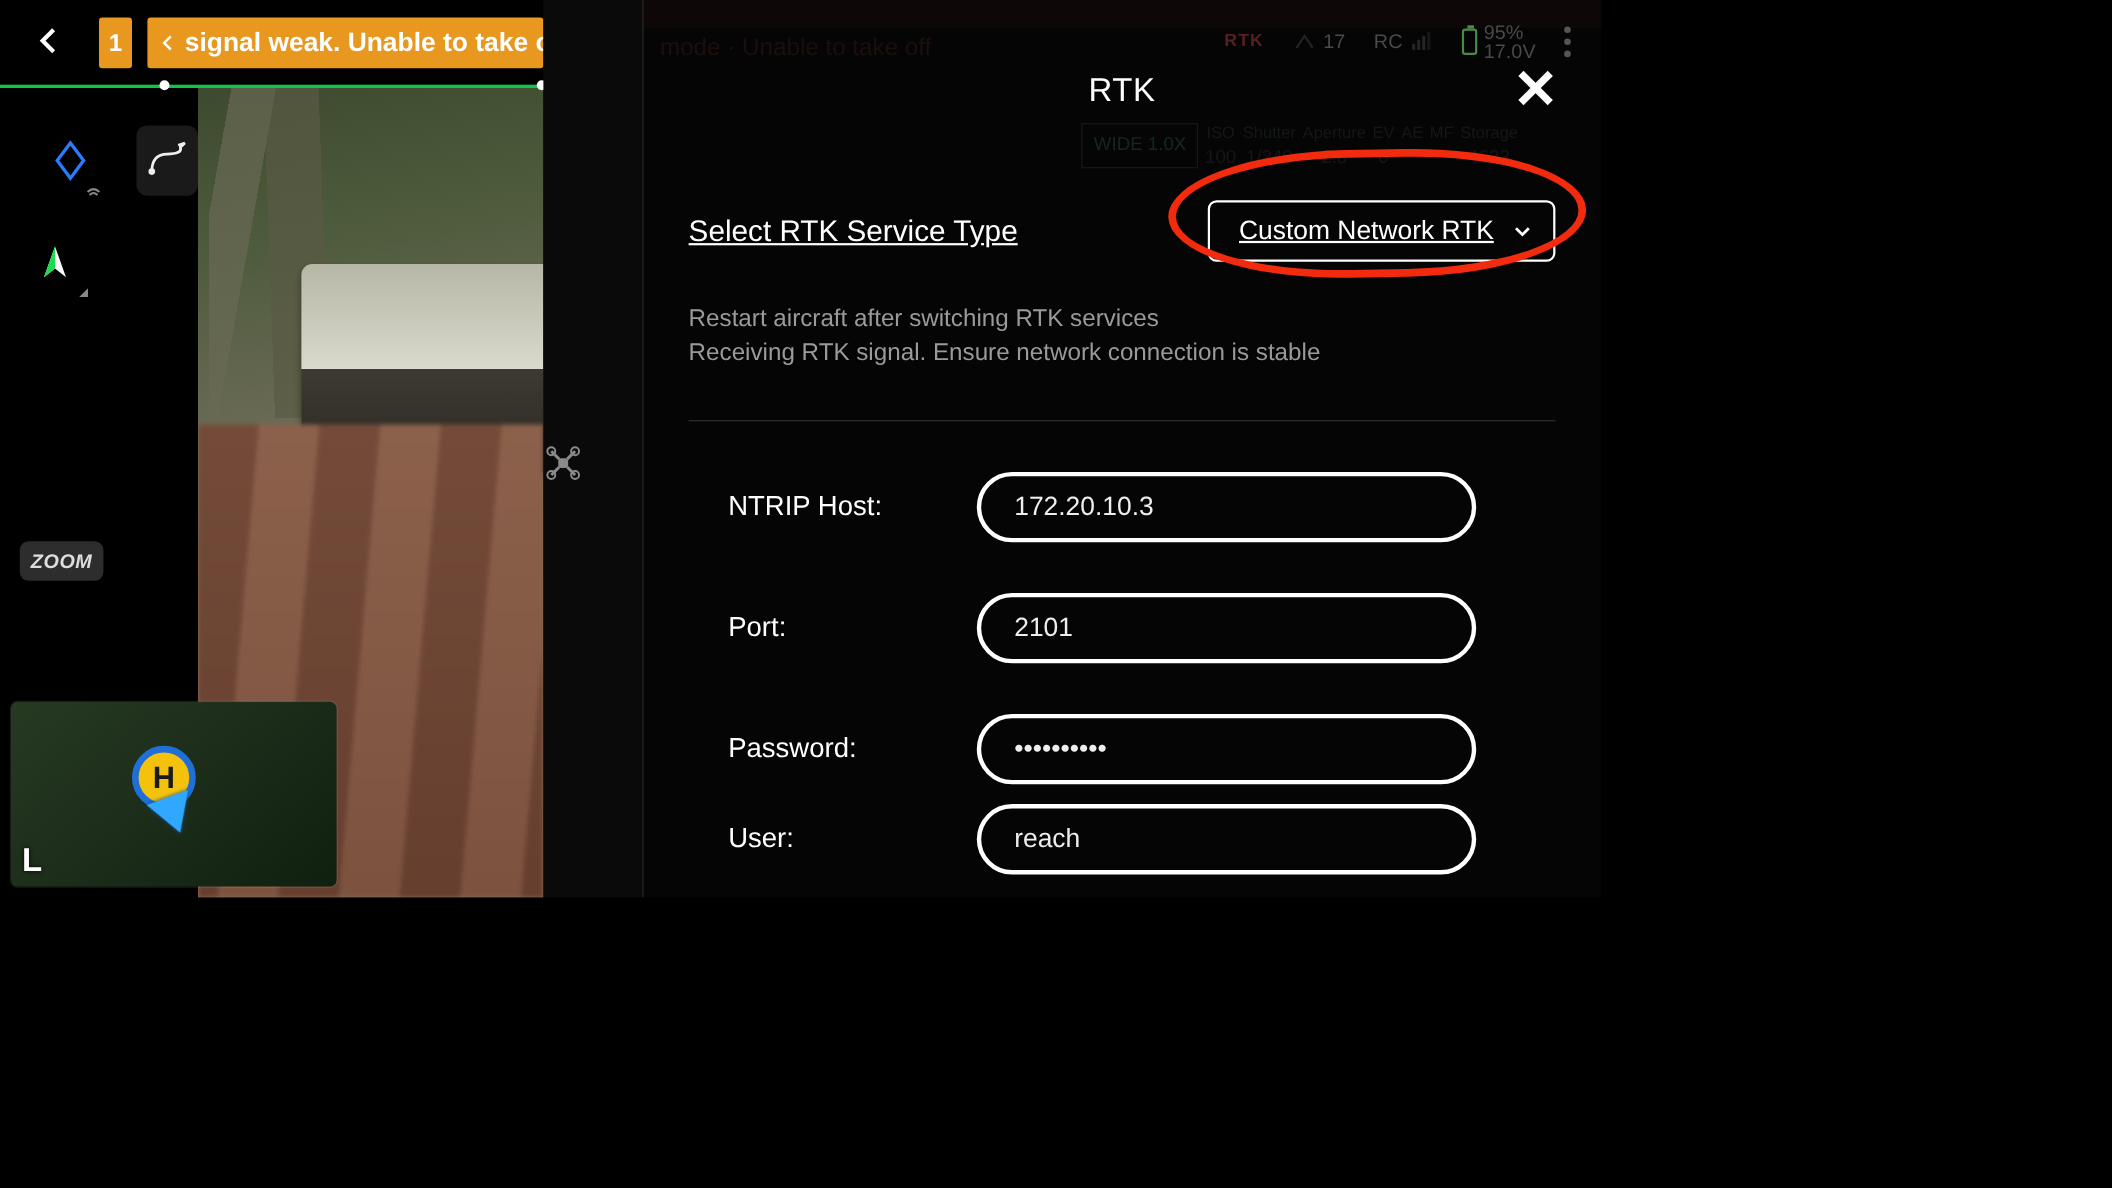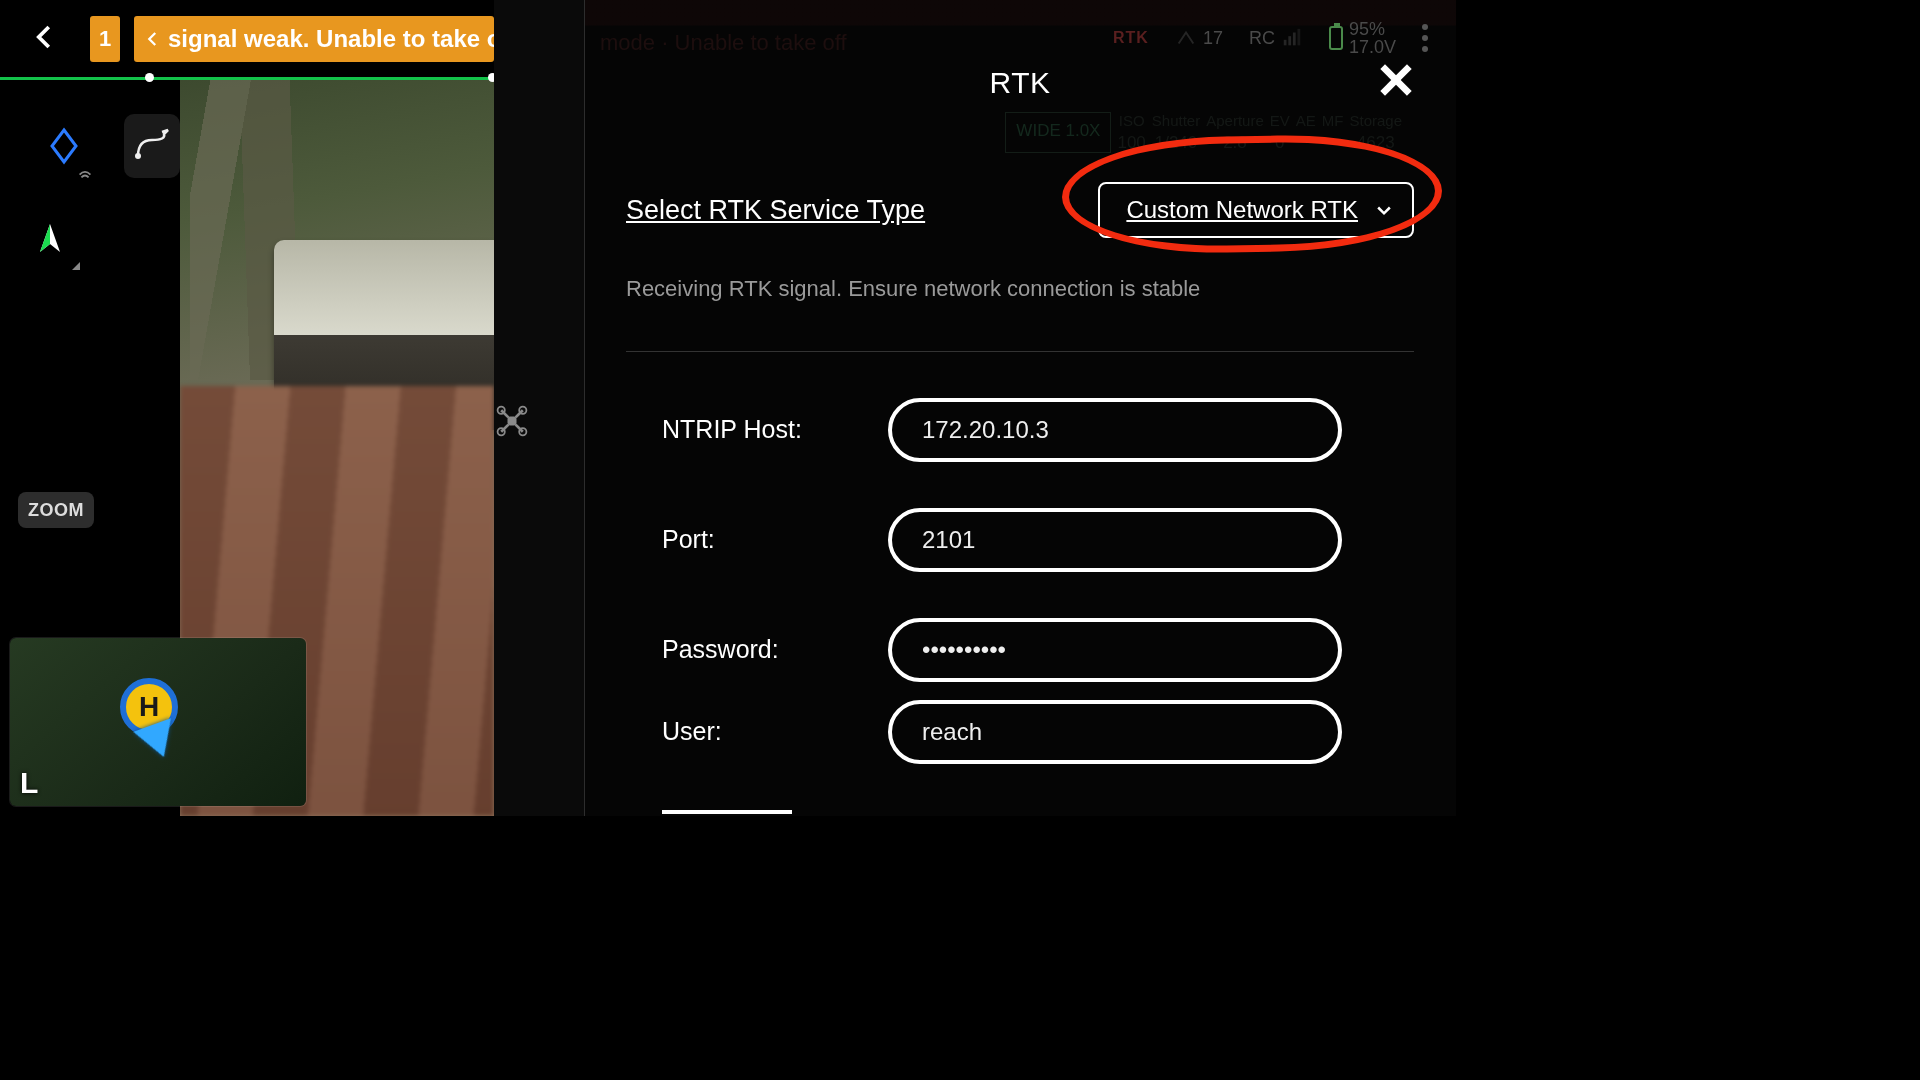--- a/index.html
+++ b/index.html
@@ -23,21 +23,21 @@
       linear-gradient(#8d6a52, #6a4a38); filter:blur(2px); }
   .trunks { position:absolute; top:0; left:10px; width:260px; height:300px;
       background:
         linear-gradient(100deg, transparent 0 20px, #6a6a55 20px 60px, transparent 60px),
         linear-gradient(88deg, transparent 60px, #5a5a45 60px 110px, transparent 110px);
       opacity:.7; }
   .couch { position:absolute; top:160px; right:0; width:220px; height:190px;
       background:linear-gradient(#b7b7a7,#d9d9cc 50%, #3d3a33 50%, #2b2822); border-radius:10px 0 0 0; box-shadow:0 4px 6px rgba(0,0,0,.4); }
 
   
-  .left-col { position:absolute; top:80px; left:0; width:180px; }
+  .left-col { position:absolute; top:80px; left:0; width:180px;font-style:italic; }
   .tool { width:64px; height:64px; display:flex; align-items:center; justify-content:center; border-radius:10px; margin:14px 0 0 18px; position:relative; }
   .tool.dark { background:#1a1a1a; }
   .tool svg { width:40px; height:40px; }
   .zoom-badge { width:76px; height:36px; background:#2d2d2d; color:#ddd; display:flex; align-items:center; justify-content:center; font-weight:700; font-size:18px; border-radius:8px; margin:220px 0 0 18px; letter-spacing:.5px; }
   .mini-map { position:absolute; left:10px; bottom:10px; width:296px; height:168px; border-radius:6px; overflow:hidden; background:linear-gradient(140deg,#263a22,#1a2a18 60%,#102010); box-shadow:0 0 0 1px rgba(255,255,255,.1); }
   .mini-map .home { position:absolute; left:110px; top:40px; width:58px; height:58px; background:#f4c20d; border:6px solid #1f6fd6; border-radius:50%; display:flex; align-items:center; justify-content:center; font-weight:800; font-size:28px; color:#1a1a1a; }
   .mini-map .arrow { position:absolute; left:128px; top:86px; width:0;height:0; border-left:20px solid transparent; border-right:20px solid transparent; border-top:34px solid #31a8ff; transform:rotate(-20deg); filter:drop-shadow(0 0 2px #0a4d8a); }
   .mini-map .L { position:absolute; left:10px; bottom:6px; font-size:30px; font-weight:700; text-shadow:0 0 4px #000; }
 
   
@@ -80,21 +80,21 @@
   
   .status { position:absolute; top:20px; right:28px; display:flex; align-items:center; gap:26px; color:#4a4a4a; font-size:18px; }
   .status .grp { display:flex; align-items:center; gap:6px; }
   .status svg { width:22px; height:22px; opacity:.4; }
   .bat { width:14px; height:24px; border:2px solid #4a8a4a; border-radius:3px; position:relative; }
   .bat::after { content:""; position:absolute; top:-5px; left:3px; width:6px; height:3px; background:#4a8a4a; }
   .rtk-red { color:#5a1f1f; font-weight:700; font-size:16px; letter-spacing:1px; }
   .tri-menu { display:flex; flex-direction:column; gap:5px; }
   .tri-menu span { width:6px; height:6px; background:#555; border-radius:50%; }
 
-  .cam-params { position:absolute; top:112px; right:54px; display:flex; gap:6px; color:#2f3a33; font-size:17px; opacity:.35;justify-content:flex-end; }
+  .cam-params { position:absolute; top:112px; right:76px; display:flex; gap:6px; color:#2f3a33; font-size:17px; opacity:.35;justify-content:flex-end; }
   .cam-params .col { text-align:center; }
   .cam-params .col div:first-child { font-size:15px; margin-bottom:4px; }
 </style>
 </head>
 <body>
 
 <div class="root">
 
   <div class="cam">
     <div class="trunks"></div>
@@ -298,20 +298,21 @@
       <div class="select-pill">
         <span>Custom Network RTK</span>
         <svg viewBox="0 0 24 24">
             <polyline points="5 9 12 16 19 9"></polyline>
           </svg>
       </div>
     </div>
     <div class="ring"></div>
 
     <div class="hints">
+      <div>Restart aircraft after switching RTK services</div>
       <div>Receiving RTK signal. Ensure network connection is stable</div>
     </div>
 
     <div class="form">
       <div class="frow">
         <label>NTRIP Host:</label>
         <div class="pill-input">172.20.10.3</div>
       </div>
       <div class="frow">
         <label>Port:</label>

